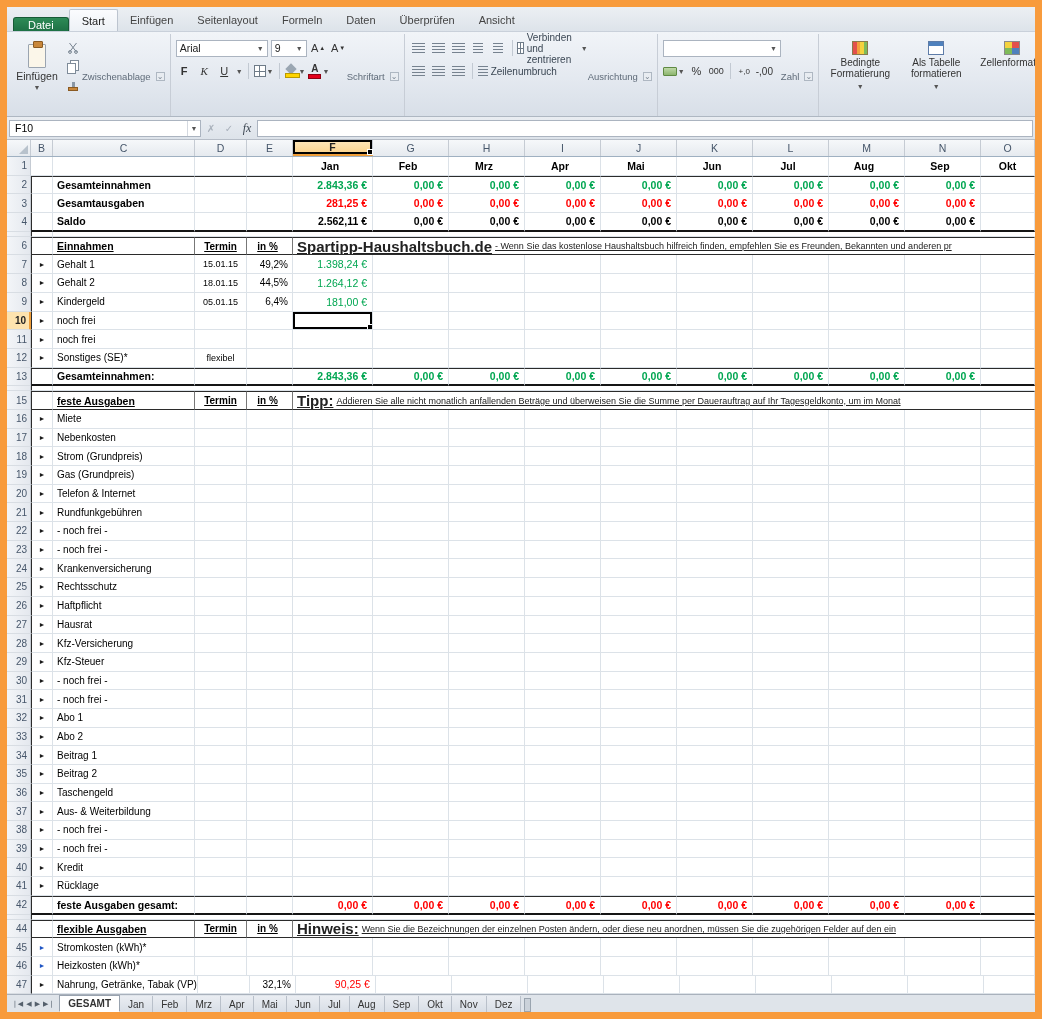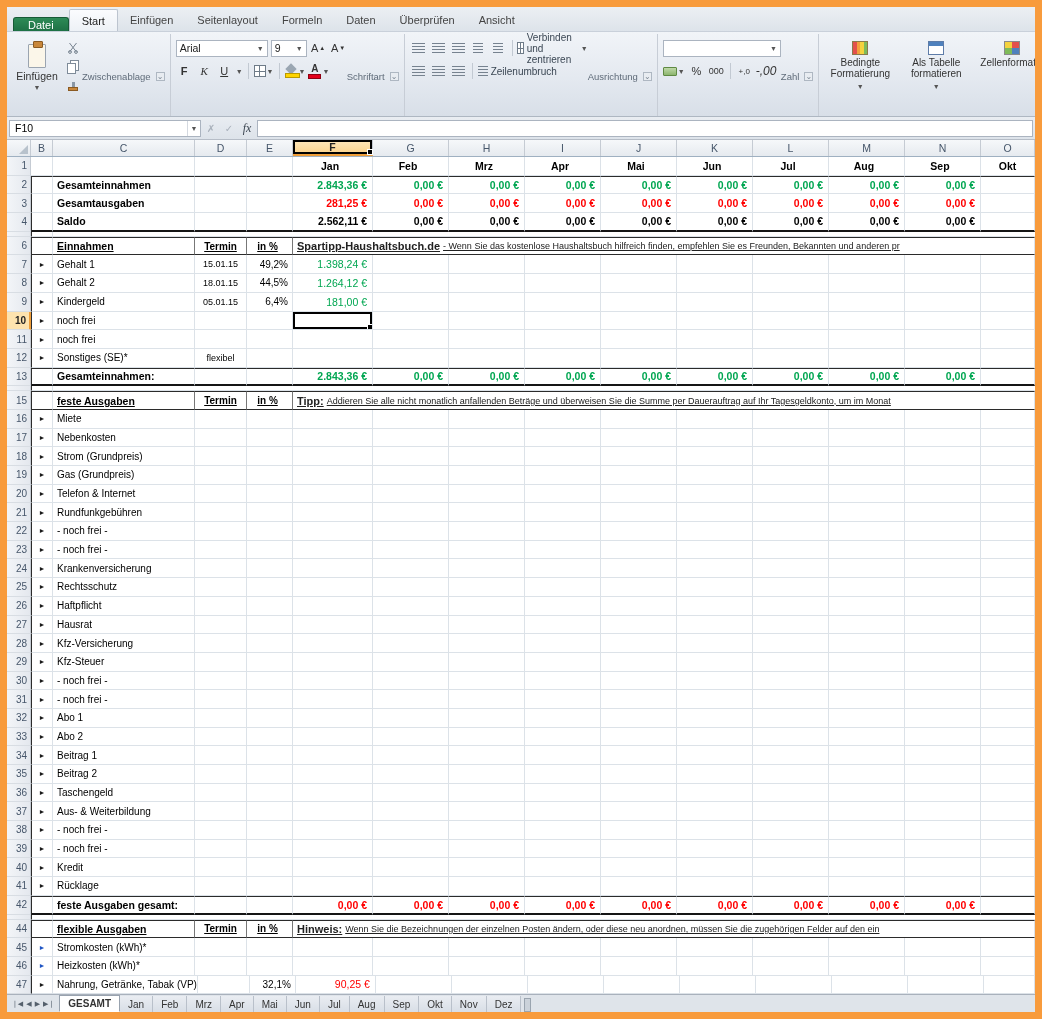--- a/index.html
+++ b/index.html
@@ -67,21 +67,21 @@
   .w-b{flex:0 0 22px}.w-c{flex:0 0 142px}.w-d{flex:0 0 52px}.w-e{flex:0 0 46px}.w-f{flex:0 0 80px}.w-m{flex:0 0 76px}.w-o{flex:1 1 auto}
   .grid { flex:1; overflow:hidden; }
   .grow { display:flex; height:18.7px; }
   .grow-sp { height:5px; }
   .rh { flex:0 0 24px; background:linear-gradient(90deg,#F3F5F8,#E4E8EE); border-right:1px solid #C5CBD3; border-bottom:1px solid #D8DDE3; font-size:10px; color:#46566A; display:flex; align-items:center; justify-content:flex-end; padding-right:3px; }
   .rh-sel { background:#FDE3AF; border-right:2px solid #EF9E3A; font-weight:bold; color:#222; }
   .cell { border-right:1px solid #DCE2E8; border-bottom:1px solid #DCE2E8; font-size:10.5px; color:#000; display:flex; align-items:center; overflow:hidden; white-space:nowrap; }
   .c-b{flex:0 0 22px; justify-content:center;} .c-c{flex:0 0 142px; padding-left:4px;} .c-d{flex:0 0 52px;} .c-e{flex:0 0 46px; padding-right:4px;}
   .c-f{flex:0 0 80px; padding-right:5px;} .c-m{flex:0 0 76px; padding-right:5px;} .c-o{flex:1 1 auto;}
   .c-note{flex:1 1 auto; font-size:9px; color:#222; padding-left:4px; gap:3px;}
-  .c-note b{font-size:11px;}
+  .c-note b{font-size:15px;}
   .c-fill{flex:1 1 auto; border-bottom:1px solid #DCE2E8;}
   .tright{justify-content:flex-end;} .tcenter{justify-content:center;}
   .tbold{font-weight:bold;} .vbold{font-weight:bold;}
   .tsm{font-size:9px;} .tsm2{font-size:10px;}
   .titem{font-size:10px;}
   .ovf{overflow:visible;}
   .v-green{color:#00A651;} .v-red{color:#FF0000;} .v-black{color:#000;}
   .arr{font-size:7px; color:#1A1A1A;} .arr-blue{color:#1F55C4;}
   .bl{border-left:1px solid #2B2B2B;}
   .bt{border-top:1px solid #2B2B2B;}
@@ -252,21 +252,21 @@
         </div>
         <div class="rrow">
           <div class="tbtn">
               <div class="bank-ic"></div>
               <span class="dd">▼</span>
             </div>
           <div class="tbtn">%</div>
           <div class="tbtn" style="font-size:9px;">000</div>
           <div class="vsep"></div>
           <div class="tbtn" style="font-size:8px;">+,0</div>
-          <div class="tbtn" style="font-size:12px;font-style:italic;">-,00</div>
+          <div class="tbtn" style="font-size:10px;">-,00</div>
         </div>
       </div>
       <div class="rgroup-label">
           <span>Zahl</span>
           <span class="dlg">⌄</span>
         </div>
     </div>
 
     <div class="rgroup" style="border-right:none;flex:1;">
       <div class="rgroup-body" style="padding-top:2px;">

